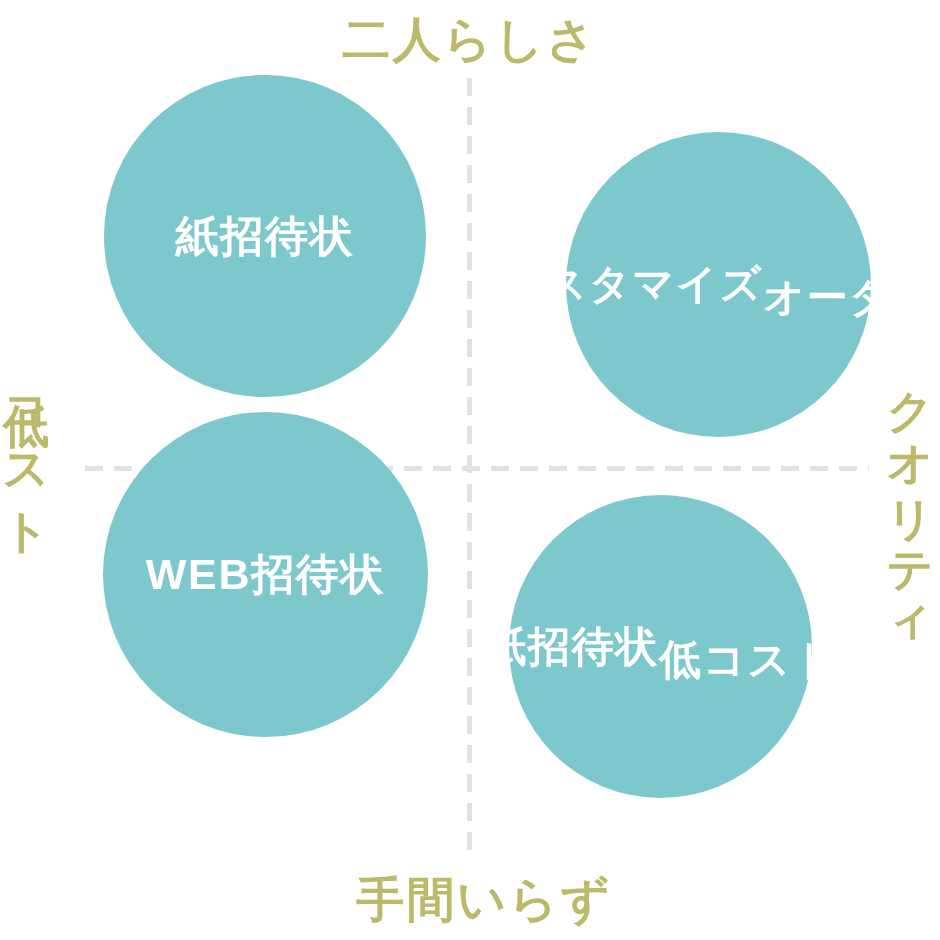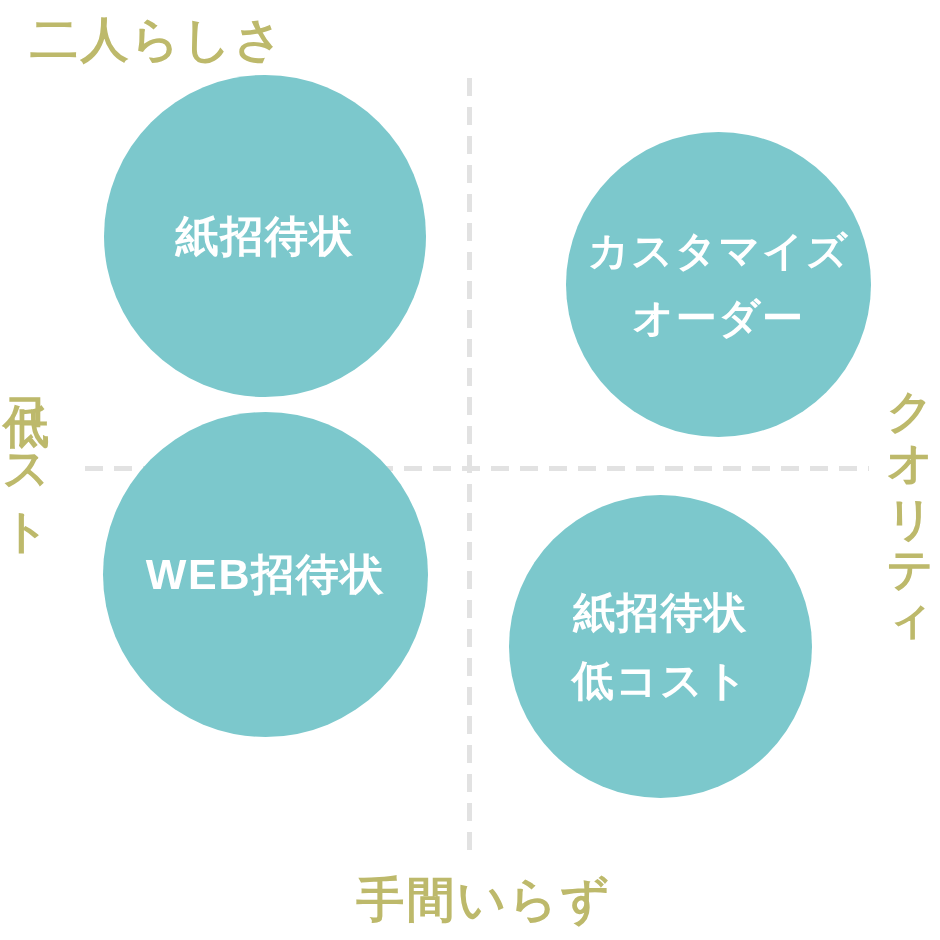--- a/index.html
+++ b/index.html
@@ -43,21 +43,21 @@
       #e2e2e2 0px, #e2e2e2 18px,
       rgba(255,255,255,0) 18px, rgba(255,255,255,0) 29px);
   }
 
   
   .bubble {
     position: absolute;
     border-radius: 50%;
     background: #7cc8cc;
     display: flex;
-    flex-direction: column;
+    flex-direction: row;
     align-items: center;
     justify-content: center;
     box-sizing: border-box;
   }
   .bubble-label {
     color: #ffffff;
     font-weight: 700;
     text-align: center;
     letter-spacing: 0.04em;
     line-height: 1.0;
@@ -91,22 +91,22 @@
   .axis-title {
     position: absolute;
     color: #bdb96b;
     font-weight: 700;
     letter-spacing: 0.05em;
     white-space: nowrap;
   }
   #axis-title-top {
     left: 0; right: 0;
     top: 8px;
+    text-align: center;
     font-size: 48px;
-    margin-left: 30px;
   }
   #axis-title-bottom {
     left: 0; right: 0;
     bottom: 8px;
     text-align: center;
     font-size: 48px;
     padding-left: 28px;
   }
   .axis-title-vertical {
     writing-mode: vertical-rl;

